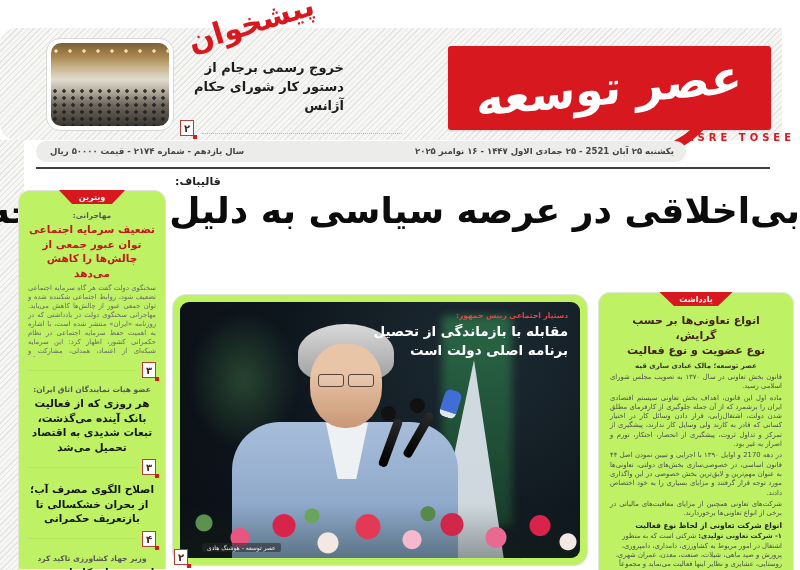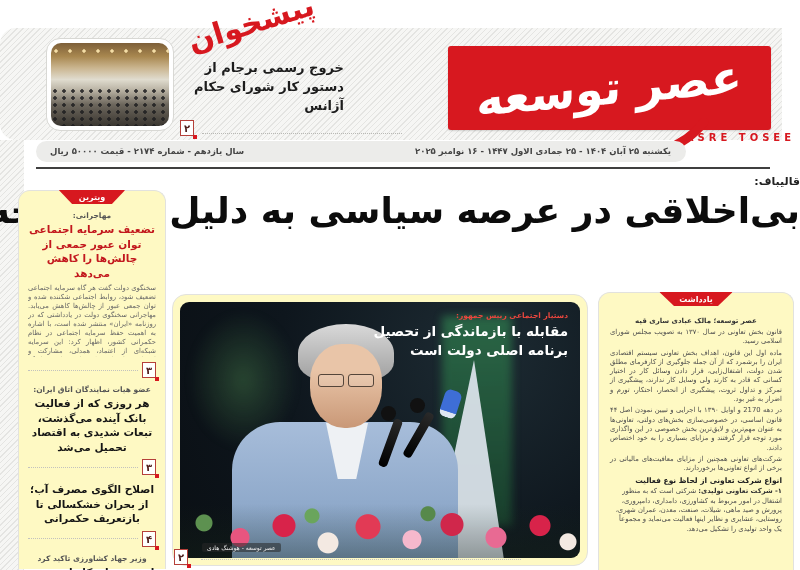--- a/index.html
+++ b/index.html
@@ -45,28 +45,28 @@
   .logo-en { position:absolute; left:645px; top:132px; width:150px; direction:ltr; text-align:right;
     color:#d7181f; font-size:10px; font-weight:bold; letter-spacing:4px; }
 
   .info-strip { position:absolute; left:36px; top:141px; width:650px; height:21px;
     background:#ececea; border-radius:11px; }
   .issue-line { position:absolute; left:50px; top:146px; font-size:8.5px; color:#444; font-weight:bold; direction:rtl; }
   .date-line { position:absolute; left:415px; top:146px; font-size:8.5px; color:#444; font-weight:bold; direction:rtl; }
   .header-rule { position:absolute; left:36px; top:167px; width:734px; height:2px; background:#3f3f3f; }
 
   
-  .lead-kicker { position:absolute; left:175px; top:175px; width:625px; text-align:right;
+  .lead-kicker { position:absolute; left:175px; top:175px; width:625px; text-align:left;
     font-size:11px; font-weight:bold; color:#222; }
   .lead-h1 { position:absolute; left:172px; width:628px; text-align:center; color:#0c0c0c;
     font-size:36px; font-weight:900; letter-spacing:-1px; white-space:nowrap; }
   .lead-h1.l1 { top:190px; } .lead-h1.l2 { top:236px; }
 
   
-  .panel { position:absolute; background:#fef9c3; border:1px solid #e2e2de; border-radius:12px; }
+  .panel { position:absolute; background:#bef264; border:1px solid #e2e2de; border-radius:12px; }
   .tab { position:absolute; top:-1px; left:50%; transform:translateX(-50%);
     background:#d7181f; color:#fff; font-size:8px; font-weight:bold;
     padding:3px 20px 2px; clip-path:polygon(0 0,100% 0,80% 100%,20% 100%); white-space:nowrap; }
 
   
   .sidebar { left:18px; top:190px; width:148px; height:379px; border-bottom:none; border-radius:12px 12px 0 0; }
   .sb-inner { padding:20px 9px 0; }
   .sb-kicker { text-align:center; font-size:7.5px; color:#555; font-weight:bold; margin-bottom:2px; }
   .sb-title { text-align:center; font-size:10.5px; font-weight:900; color:#151515; line-height:14.5px; }
   .sb-title.red { color:#c2171d; }
@@ -158,21 +158,21 @@
   <div class="logo-box">
     <span class="logo-fa">عصر توسعه</span>
   </div>
   <svg class="logo-tail" viewBox="0 0 110 46">
     <path d="M104,4 C84,30 48,42 8,38" stroke="#d7181f" stroke-width="9" fill="none" stroke-linecap="round"></path>
   </svg>
   <div class="logo-en">ASRE TOSEE</div>
 
   <div class="info-strip"></div>
   <div class="issue-line">سال یازدهم - شماره ۲۱۷۴ - قیمت ۵۰۰۰۰ ریال</div>
-  <div class="date-line">یکشنبه ۲۵ آبان ۱۴۰۴ - ۲۵ جمادی الاول ۱۴۴۷ - ۱۶ نوامبر ۲۰۲۵</div>
+  <div class="date-line">یکشنبه ۲۵ آبان 2521 - ۲۵ جمادی الاول ۱۴۴۷ - ۱۶ نوامبر ۲۰۲۵</div>
   <div class="header-rule"></div>
 
   <div class="lead-kicker">قالیباف:</div>
   <div class="lead-h1 l1">بی‌اخلاقی در عرصه سیاسی به دلیل عدم توجه</div>
 
   <div class="panel sidebar">
     <div class="tab">ویترین</div>
     <div class="sb-inner">
       <div>
         <div class="sb-kicker">مهاجرانی:</div>
@@ -233,20 +233,24 @@
       </div>
       <div class="photo-credit">عصر توسعه - هوشنگ هادی</div>
     </div>
     <div class="photo-leader"></div>
     <span class="pgbox photo-pg">۲</span>
   </div>
 
   <div class="panel note">
     <div class="tab">یادداشت</div>
     <div class="note-inner">
+      <div class="note-title">
+        <div>انواع تعاونی‌ها بر حسب گرایش،</div>
+        <div>نوع عضویت و نوع فعالیت</div>
+      </div>
       <div class="note-byline">عصر توسعه؛ مالک عبادی ساری قیه</div>
       <div class="note-body">
         <p>قانون بخش تعاونی در سال ۱۳۷۰ به تصویب مجلس شورای اسلامی رسید.</p>
         <p>ماده اول این قانون، اهداف بخش تعاونی سیستم اقتصادی ایران را برشمرد که از آن جمله جلوگیری از کارفرمای مطلق شدن دولت، اشتغال‌زایی، قرار دادن وسائل کار در اختیار کسانی که قادر به کارند ولی وسایل کار ندارند، پیشگیری از تمرکز و تداول ثروت، پیشگیری از انحصار، احتکار، تورم و اضرار به غیر بود.</p>
         <p>در دهه 2170 و اوایل ۱۳۹۰ با اجرایی و تبیین نمودن اصل ۴۴ قانون اساسی، در خصوصی‌سازی بخش‌های دولتی، تعاونی‌ها به عنوان مهم‌ترین و لایق‌ترین بخش خصوصی در این واگذاری مورد توجه قرار گرفتند و مزایای بسیاری را به خود اختصاص دادند.</p>
         <p>شرکت‌های تعاونی همچنین از مزایای معافیت‌های مالیاتی در برخی از انواع تعاونی‌ها برخوردارند.</p>
         <div class="note-subhead">انواع شرکت تعاونی از لحاظ نوع فعالیت</div>
         <div class="note-li">
           <b>۱- شرکت تعاونی تولیدی:</b>
           <span>شرکتی است که به منظور اشتغال در امور مربوط به کشاورزی، دامداری، دامپروری، پرورش و صید ماهی، شیلات، صنعت، معدن، عمران شهری، روستایی، عشایری و نظایر اینها فعالیت می‌نماید و مجموعاً یک واحد تولیدی را تشکیل می‌دهد.</span>

